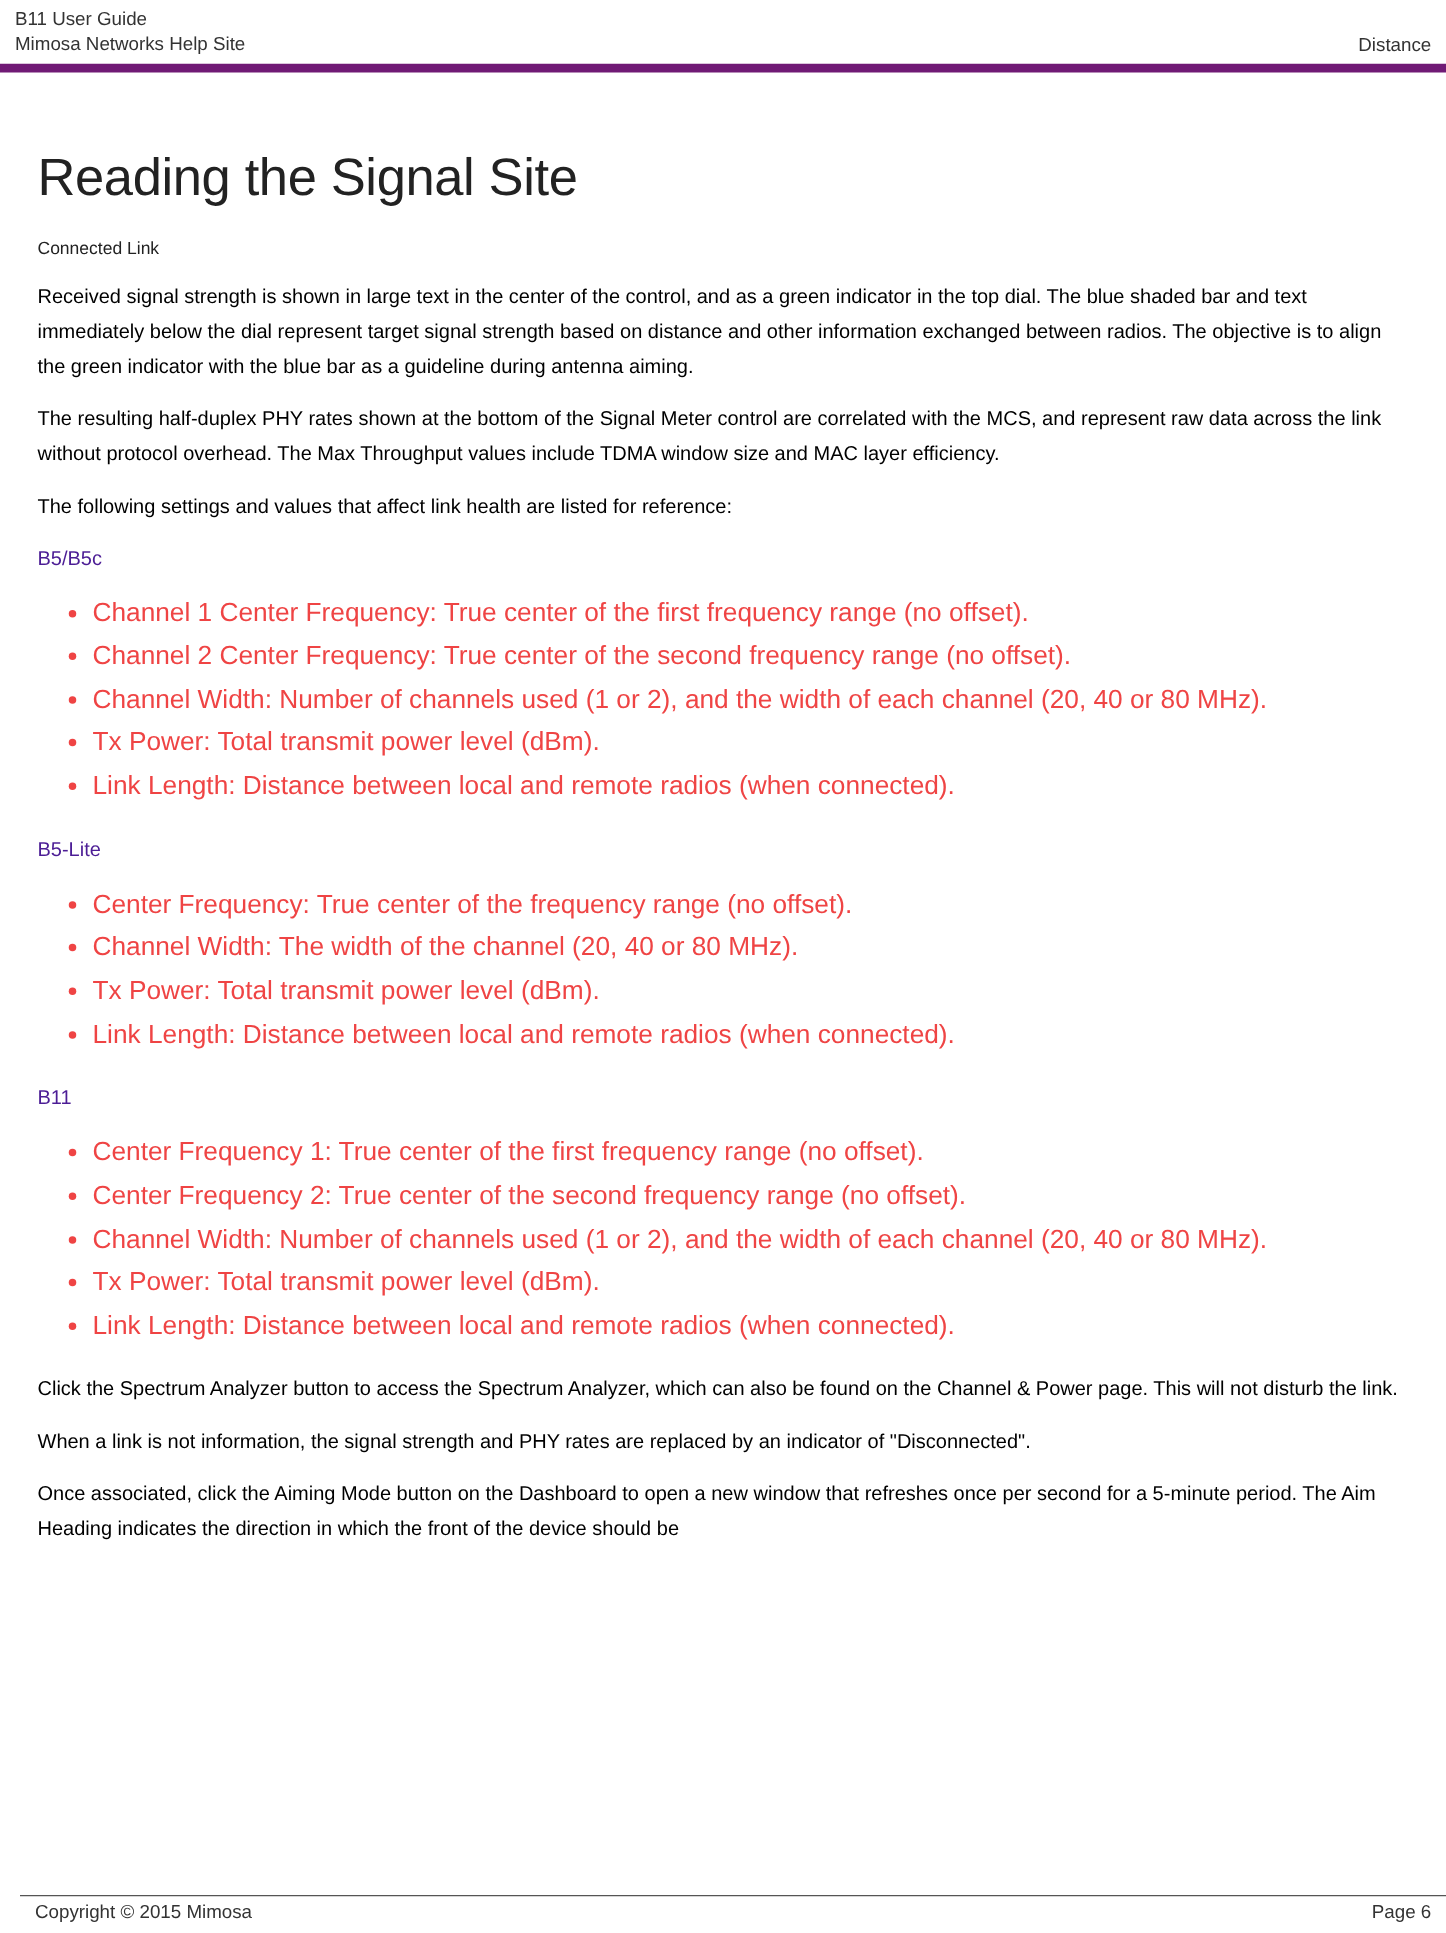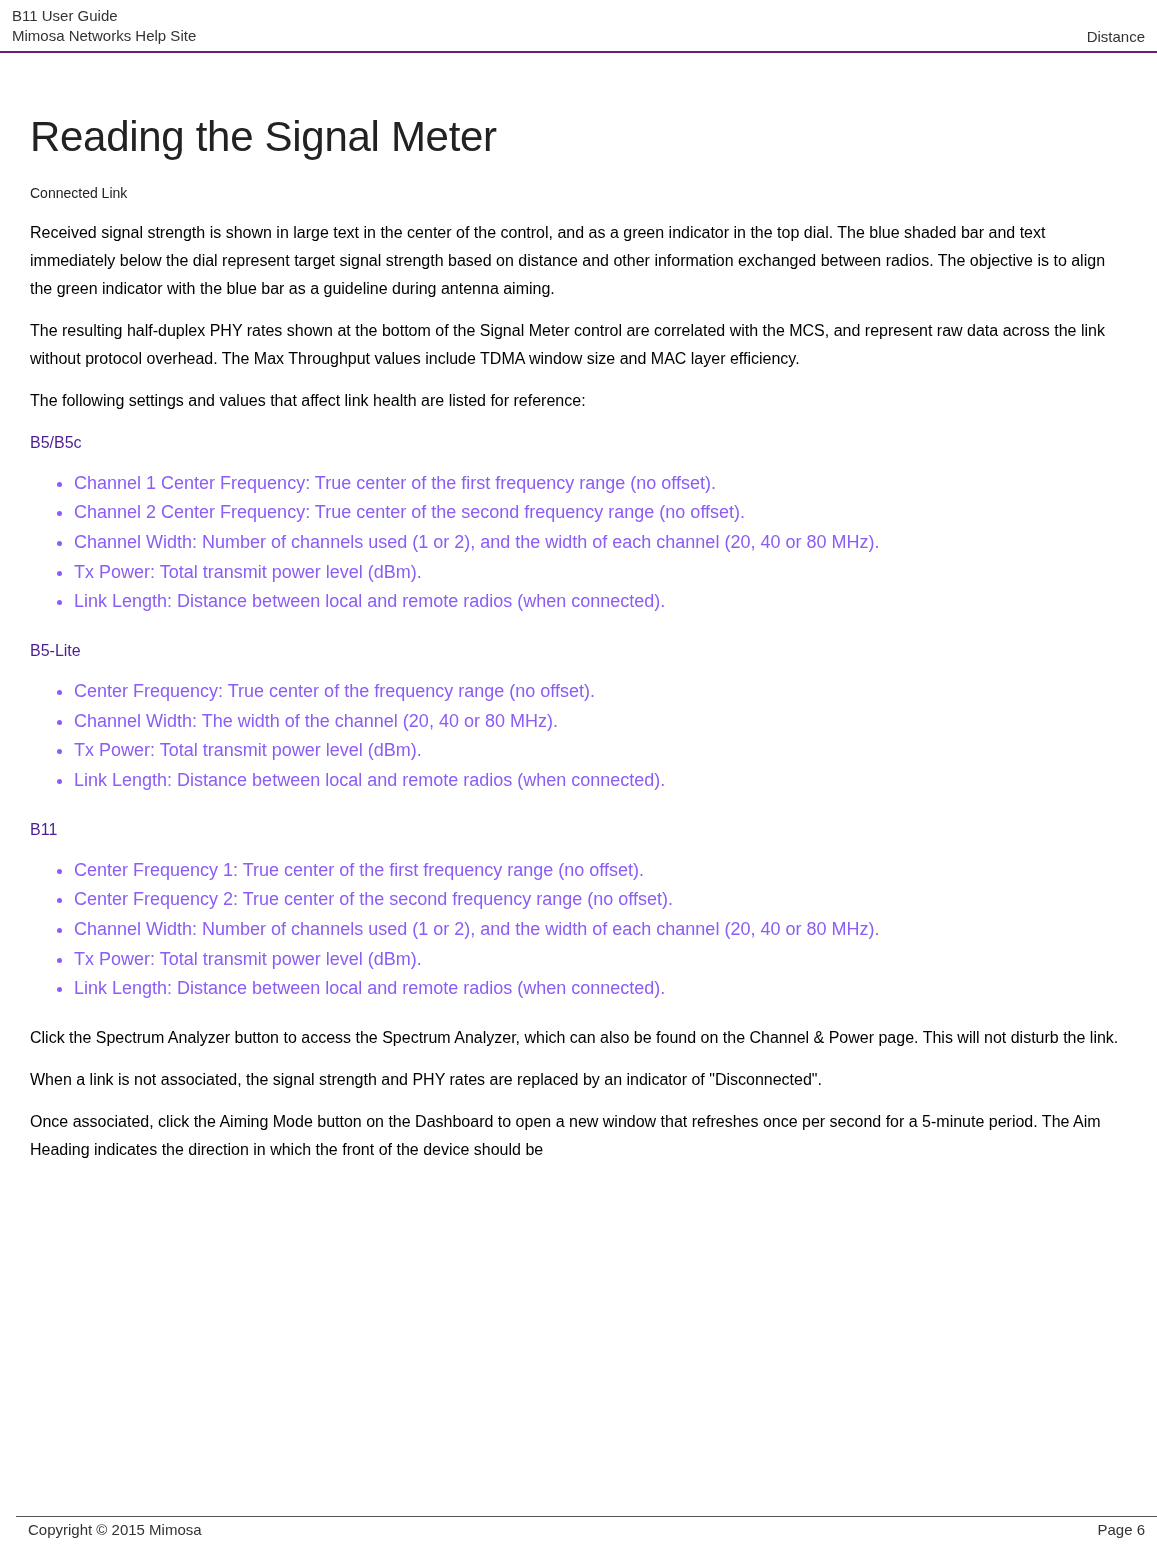--- a/index.html
+++ b/index.html
@@ -6,21 +6,21 @@
   body {
     font-family: Verdana, Geneva, sans-serif;
     color: #333;
     width: 1157px;
     height: 1546px;
     background: #fff;
     position: relative;
   }
   .header {
     padding: 6px 12px 4px 12px;
-    border-bottom: 2px solid #701a75;
+    border-bottom: 7px solid #701a75;
     display: flex;
     justify-content: space-between;
     align-items: flex-end;
   }
   .header-left { font-size: 15px; line-height: 1.35; }
   .header-right { font-size: 15px; align-self: flex-end; padding-bottom: 2px; }
   .content {
     padding: 60px 30px 16px 30px;
   }
   h1 {
@@ -47,23 +47,23 @@
     margin-bottom: 10px;
     margin-top: 6px;
     color: #4c1d95;
   }
   ul {
     padding-left: 44px;
     margin-top: 12px;
     margin-bottom: 20px;
   }
   li {
-    font-size: 18px;
+    font-size: 21px;
     line-height: 1.65;
-    color: #8b5cf6;
+    color: #ef4444;
     list-style-type: disc;
   }
   .footer {
     position: absolute;
     bottom: 0;
     left: 16px;
     right: 0;
     border-top: 1px solid #555;
     padding: 4px 12px 8px 12px;
     display: flex;
@@ -76,21 +76,21 @@
 
 <div class="header">
   <div class="header-left">
     <div>B11 User Guide</div>
     <div>Mimosa Networks Help Site</div>
   </div>
   <div class="header-right">Distance</div>
 </div>
 
 <div class="content">
-  <h1>Reading the Signal Meter</h1>
+  <h1>Reading the Signal Site</h1>
   <h2>Connected Link</h2>
 
   <p>Received signal strength is shown in large text in the center of the control, and as a green indicator in the top dial. The blue shaded bar and text immediately below the dial represent target signal strength based on distance and other information exchanged between radios. The objective is to align the green indicator with the blue bar as a guideline during antenna aiming.</p>
   <p>The resulting half-duplex PHY rates shown at the bottom of the Signal Meter control are correlated with the MCS, and represent raw data across the link without protocol overhead. The Max Throughput values include TDMA window size and MAC layer efficiency.</p>
   <p>The following settings and values that affect link health are listed for reference:</p>
 
   <p class="section-label">B5/B5c</p>
   <ul>
     <li>Channel 1 Center Frequency: True center of the first frequency range (no offset).</li>
     <li>Channel 2 Center Frequency: True center of the second frequency range (no offset).</li>
@@ -110,20 +110,20 @@
   <p class="section-label">B11</p>
   <ul>
     <li>Center Frequency 1: True center of the first frequency range (no offset).</li>
     <li>Center Frequency 2: True center of the second frequency range (no offset).</li>
     <li>Channel Width: Number of channels used (1 or 2), and the width of each channel (20, 40 or 80 MHz).</li>
     <li>Tx Power: Total transmit power level (dBm).</li>
     <li>Link Length: Distance between local and remote radios (when connected).</li>
   </ul>
 
   <p>Click the Spectrum Analyzer button to access the Spectrum Analyzer, which can also be found on the Channel &amp; Power page. This will not disturb the link.</p>
-  <p>When a link is not associated, the signal strength and PHY rates are replaced by an indicator of "Disconnected".</p>
+  <p>When a link is not information, the signal strength and PHY rates are replaced by an indicator of "Disconnected".</p>
   <p>Once associated, click the Aiming Mode button on the Dashboard to open a new window that refreshes once per second for a 5-minute period. The Aim Heading indicates the direction in which the front of the device should be</p>
 </div>
 
 <div class="footer">
   <div>Copyright © 2015 Mimosa</div>
   <div>Page 6</div>
 </div>
 
 </body></html>

